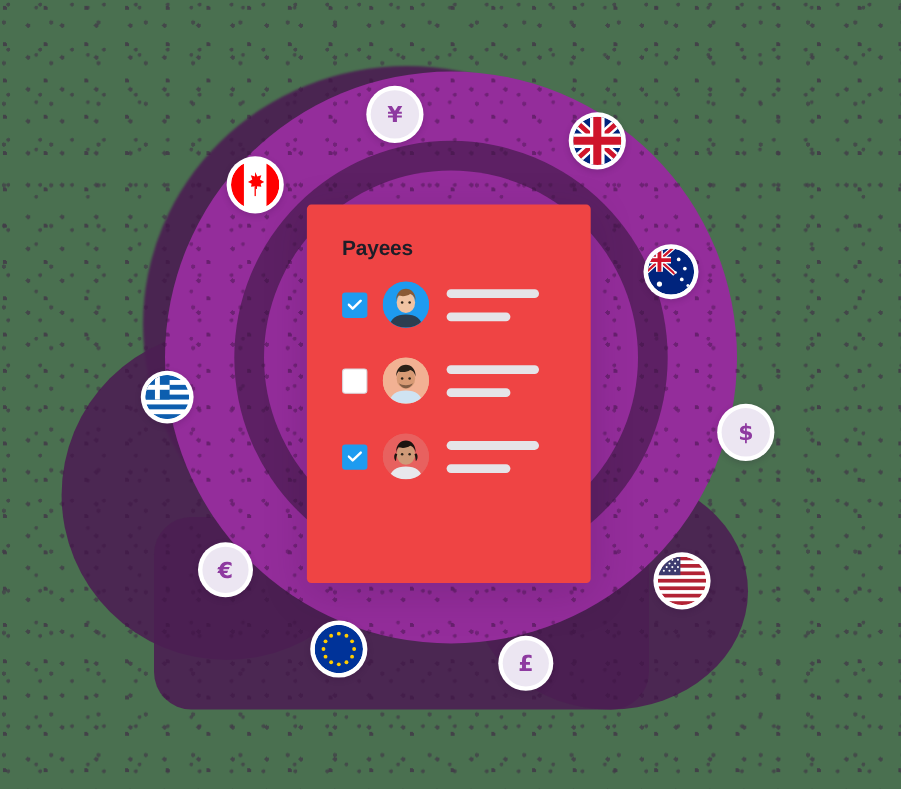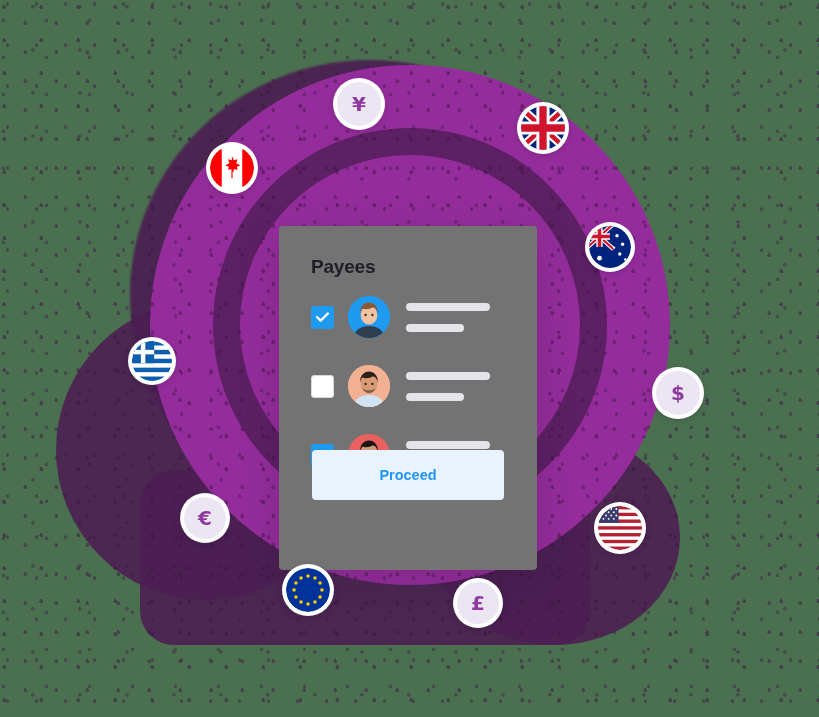--- a/index.html
+++ b/index.html
@@ -52,24 +52,23 @@
       radial-gradient(circle at 26% 10%, rgba(60,20,66,.75) 0 1.6px, transparent 2px),
       radial-gradient(circle at 8% 55%, rgba(60,20,66,.7) 0 1.8px, transparent 2px),
       radial-gradient(circle at 82% 80%, rgba(60,20,66,.8) 0 2px, transparent 2px),
       radial-gradient(circle at 70% 16%, rgba(60,20,66,.7) 0 1.5px, transparent 2px);
     background-size:37px 33px, 29px 41px, 43px 37px, 31px 29px, 47px 43px;
   }
 
   
   .card{
     position:absolute;left:279px;top:186px;width:258px;height:344px;
-    background:#737373;border-radius:4px;
+    background:#ef4444;border-radius:4px;
     box-shadow:0 10px 40px rgba(40,10,50,.18);
     z-index:20;
-    margin-top:40px;
   }
   .card-title{
     position:absolute;left:32px;top:30px;
     font-size:19px;font-weight:bold;color:#1e1e28;letter-spacing:-.2px;
   }
   .rows{position:absolute;left:32px;top:68px;width:200px;}
   .row{display:flex;align-items:center;height:46px;margin-bottom:23px;}
   .cbox{
     width:23px;height:23px;border-radius:3px;flex:0 0 auto;
     display:flex;align-items:center;justify-content:center;
@@ -189,21 +188,20 @@
   </svg>
           </div>
           <div class="bars" style="--c: #e5e4e8;">
             <div class="bar long" style="background: rgb(229, 228, 232);"></div>
             <div class="bar short" style="background: rgb(229, 228, 232);"></div>
           </div>
         </div>
       </div>
   </div>
 
-  <button class="proceed" style="background: rgb(233, 243, 254); color: rgb(33, 150, 243);">Proceed</button>
 
   <div id="badges">
       <div class="badge" style="left: 333px; top: 78px; width: 52px; height: 52px;">
         <div class="inner cur" style="width: 44px; height: 44px; background: rgb(236, 230, 242); color: rgb(142, 58, 160);">¥</div>
       </div>
       <div class="badge" style="left: 517px; top: 102px; width: 52px; height: 52px;">
         <div class="inner" style="width: 44px; height: 44px;">
           <svg viewBox="0 0 60 60" width="44" height="44">
     <defs>
               <clipPath id="cj44">

